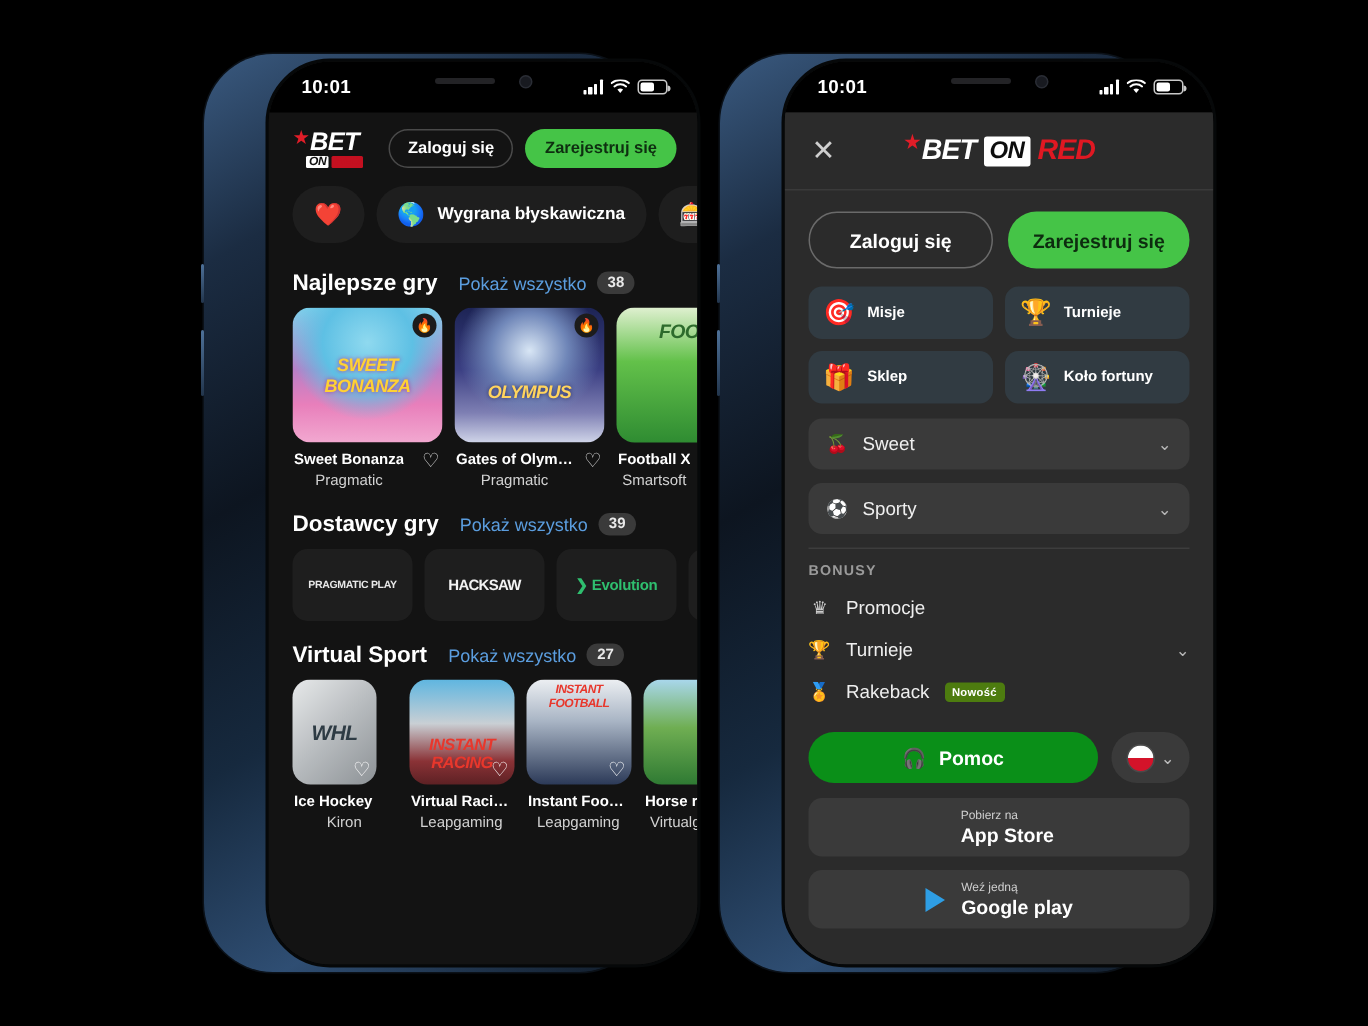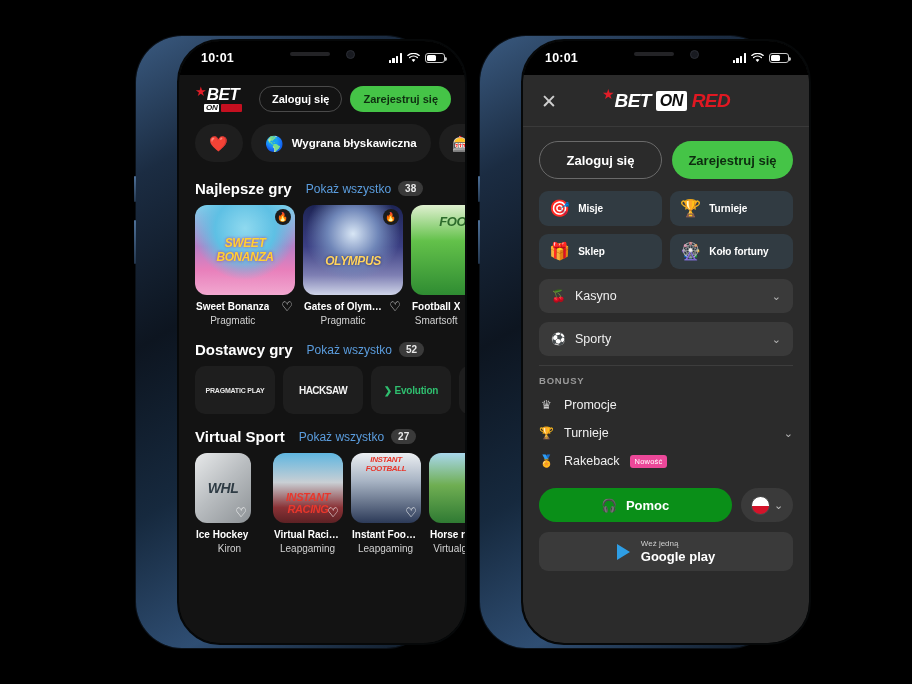--- a/index.html
+++ b/index.html
@@ -184,21 +184,21 @@
 
   .divider { height:1px; background:#3d3d3d; margin: 4px 16px 0 16px; }
   .bonusy { color:#9a9a9a; font-size:9.5px; font-weight:600; letter-spacing:.8px; padding: 9px 16px 5px 16px; }
   .mitem {
     display:flex; align-items:center; gap:10px; padding: 7px 16px;
     color:#efefef; font-size:12.5px;
   }
   .mitem .ic { width:15px; text-align:center; color:#cdcdcd; font-size:12px; }
   .mitem .chev { margin-left:auto; color:#b7b7b7; font-size:11px; }
   .badge-new {
-    background:#ec4899; color:#fff; font-size:7.5px; font-weight:400;
+    background:#4d7c0f; color:#fff; font-size:7.5px; font-weight:700;
     padding:2px 5px; border-radius:3px; letter-spacing:.2px;
   }
 
   .help-row { display:flex; gap:9px; padding: 13px 16px 10px 16px; align-items:center; }
   .help-btn {
     flex:1; background:#0a8f18; color:#fff; border-radius:24px; height:34px;
     display:flex; align-items:center; justify-content:center; gap:8px;
     font-size:13px; font-weight:700;
   }
   .lang {
@@ -330,21 +330,21 @@
                   <div class="gname">Football X</div>
                   <div class="gprov">Smartsoft</div>
                 </div>
               </div>
             </div>
           </div>
 
           <div class="sec-head">
             <span class="sec-title">Dostawcy gry</span>
             <span class="sec-all">Pokaż wszystko</span>
-            <span class="sec-count">52</span>
+            <span class="sec-count">39</span>
           </div>
           <div class="prov-row">
             <div class="prov pragmatic">PRAGMATIC PLAY</div>
             <div class="prov hacksaw">HACKSAW</div>
             <div class="prov evolution">❯ Evolution</div>
             <div class="prov"></div>
           </div>
 
           <div class="sec-head">
             <span class="sec-title">Virtual Sport</span>
@@ -460,21 +460,21 @@
               <span>Sklep</span>
             </div>
             <div class="tile">
               <span class="emoji">🎡</span>
               <span>Koło fortuny</span>
             </div>
           </div>
 
           <div class="acc">
             <span class="ic">🍒</span>
-            <span>Kasyno</span>
+            <span>Sweet</span>
             <span class="chev">⌄</span>
           </div>
           <div class="acc">
             <span class="ic">⚽</span>
             <span>Sporty</span>
             <span class="chev">⌄</span>
           </div>
 
           <div class="divider"></div>
           <div class="bonusy">BONUSY</div>
@@ -498,20 +498,27 @@
             <div class="help-btn">
               <span>🎧</span>
               <span>Pomoc</span>
             </div>
             <div class="lang">
               <span class="flag"></span>
               <span class="chev">⌄</span>
             </div>
           </div>
 
+          <div class="store">
+            <span class="glyph"></span>
+            <span class="tx">
+              <span class="t1" style="display:block">Pobierz na</span>
+              <span class="t2" style="display:block">App Store</span>
+            </span>
+          </div>
           <div class="store">
             <span class="gp-tri"></span>
             <span class="tx">
               <span class="t1" style="display:block">Weź jedną</span>
               <span class="t2" style="display:block">Google play</span>
             </span>
           </div>
 
         </div>
       </div>

